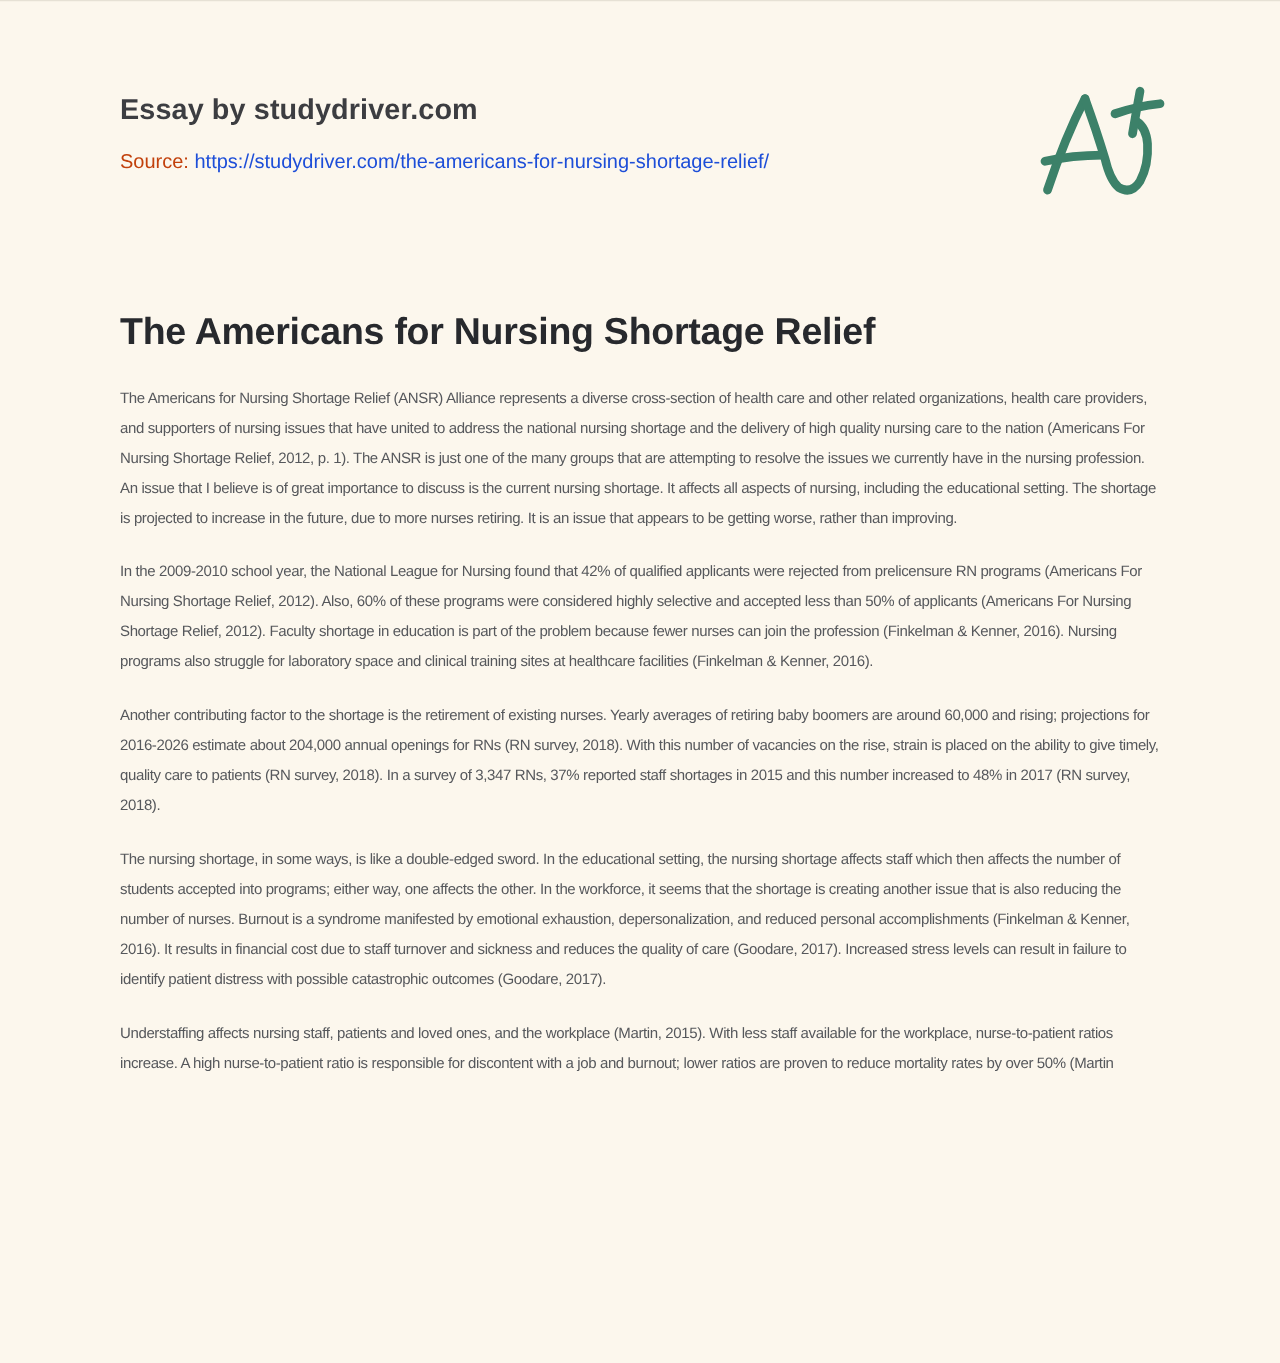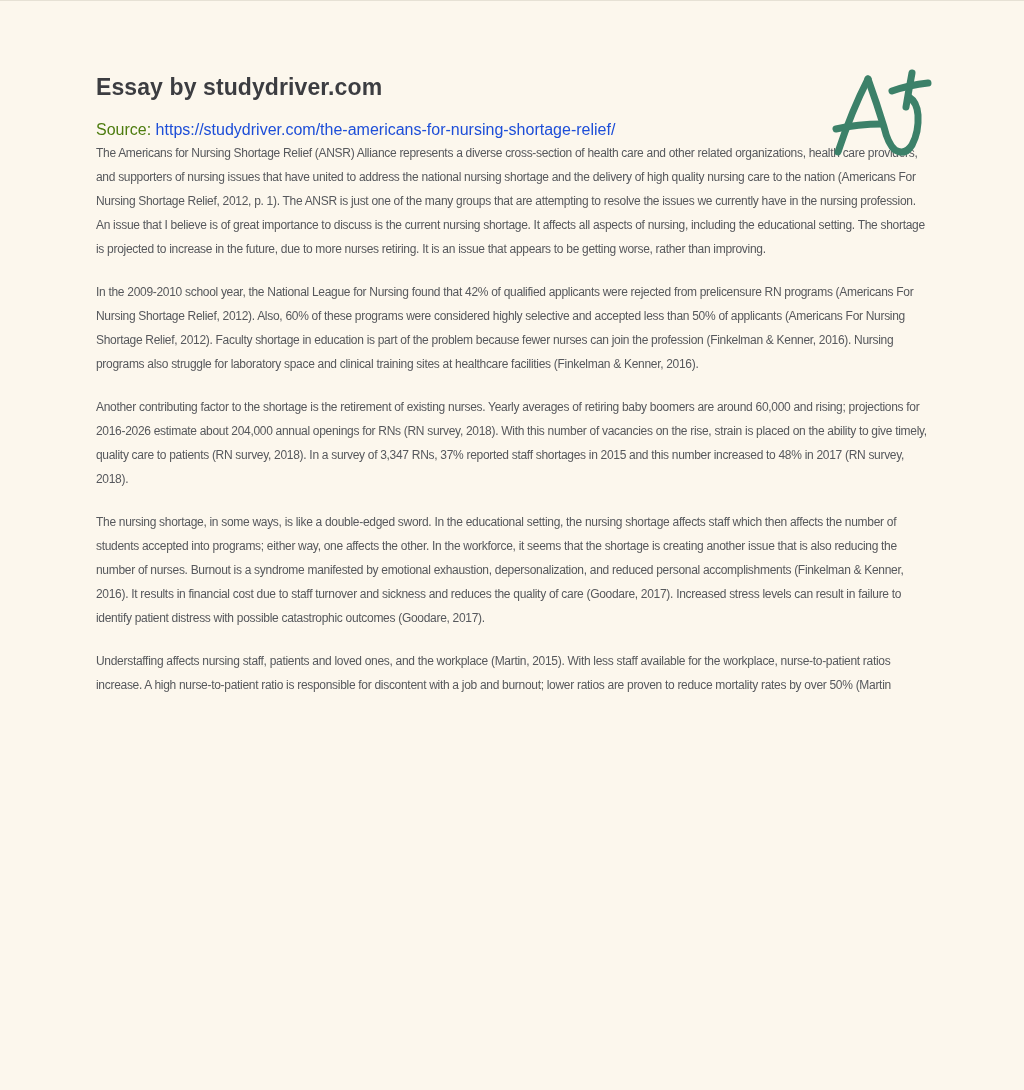--- a/index.html
+++ b/index.html
@@ -29,21 +29,21 @@
     color: #3c3d41;
     letter-spacing: 0.1px;
     line-height: 1.3;
   }
   .source-line {
     margin-top: 16px;
     font-size: 16px;
     line-height: 22px;
   }
   .source-label {
-    color: #4d7c0f;
+    color: #c2410c;
   }
   .source-link {
     color: #1d4ed8;
     text-decoration: none;
   }
   .logo {
     position: absolute;
     left: 824px;
     top: 64px;
     width: 110px;
@@ -92,20 +92,21 @@
   <div class="content">
     <header class="essay-header">
       <h2 class="header-title">Essay by studydriver.com</h2>
       <p class="source-line">
         <span class="source-label">Source:</span>
         <a class="source-link" href="#">https://studydriver.com/the-americans-for-nursing-shortage-relief/</a>
       </p>
     </header>
 
     <main>
+      <h1 class="essay-title">The Americans for Nursing Shortage Relief</h1>
       <div class="paragraphs">
           <p>The Americans for Nursing Shortage Relief (ANSR) Alliance represents a diverse cross-section of health care and other related organizations, health care providers, and supporters of nursing issues that have united to address the national nursing shortage and the delivery of high quality nursing care to the nation (Americans For Nursing Shortage Relief, 2012, p. 1). The ANSR is just one of the many groups that are attempting to resolve the issues we currently have in the nursing profession. An issue that I believe is of great importance to discuss is the current nursing shortage. It affects all aspects of nursing, including the educational setting. The shortage is projected to increase in the future, due to more nurses retiring. It is an issue that appears to be getting worse, rather than improving.</p>
           <p>In the 2009-2010 school year, the National League for Nursing found that 42% of qualified applicants were rejected from prelicensure RN programs (Americans For Nursing Shortage Relief, 2012). Also, 60% of these programs were considered highly selective and accepted less than 50% of applicants (Americans For Nursing Shortage Relief, 2012). Faculty shortage in education is part of the problem because fewer nurses can join the profession (Finkelman &amp; Kenner, 2016). Nursing programs also struggle for laboratory space and clinical training sites at healthcare facilities (Finkelman &amp; Kenner, 2016).</p>
           <p>Another contributing factor to the shortage is the retirement of existing nurses. Yearly averages of retiring baby boomers are around 60,000 and rising; projections for 2016-2026 estimate about 204,000 annual openings for RNs (RN survey, 2018). With this number of vacancies on the rise, strain is placed on the ability to give timely, quality care to patients (RN survey, 2018). In a survey of 3,347 RNs, 37% reported staff shortages in 2015 and this number increased to 48% in 2017 (RN survey, 2018).</p>
           <p>The nursing shortage, in some ways, is like a double-edged sword. In the educational setting, the nursing shortage affects staff which then affects the number of students accepted into programs; either way, one affects the other. In the workforce, it seems that the shortage is creating another issue that is also reducing the number of nurses. Burnout is a syndrome manifested by emotional exhaustion, depersonalization, and reduced personal accomplishments (Finkelman &amp; Kenner, 2016). It results in financial cost due to staff turnover and sickness and reduces the quality of care (Goodare, 2017). Increased stress levels can result in failure to identify patient distress with possible catastrophic outcomes (Goodare, 2017).</p>
           <p>Understaffing affects nursing staff, patients and loved ones, and the workplace (Martin, 2015). With less staff available for the workplace, nurse-to-patient ratios increase. A high nurse-to-patient ratio is responsible for discontent with a job and burnout; lower ratios are proven to reduce mortality rates by over 50% (Martin</p>
         </div>
     </main>
   </div>
 

